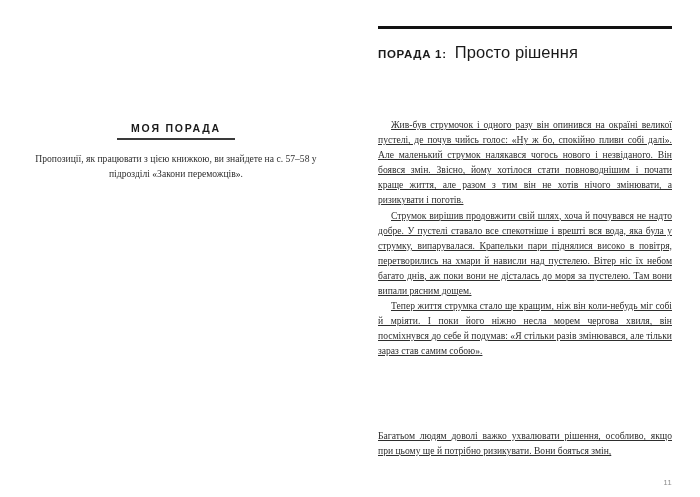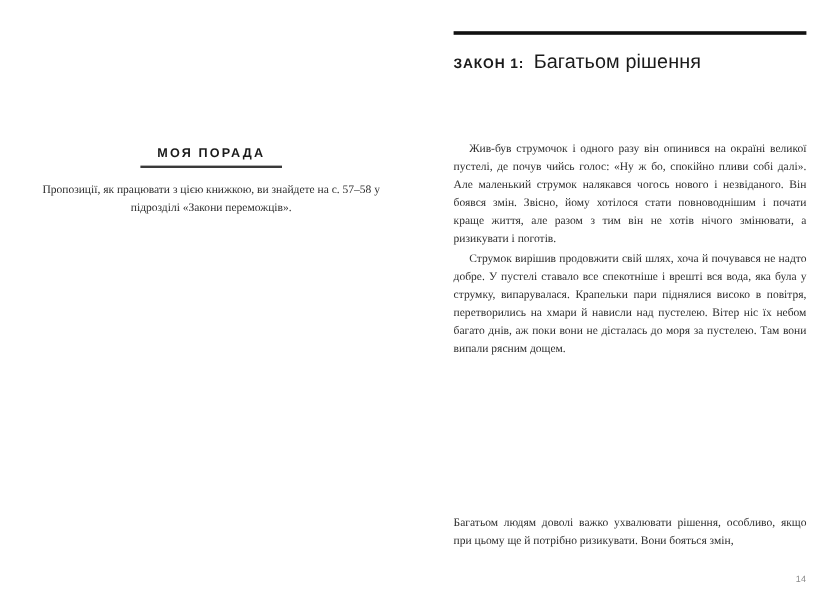--- a/index.html
+++ b/index.html
@@ -72,20 +72,21 @@
   }
 
   p.body {
     margin: 0;
     font-size: 9.6px;
     line-height: 15.1px;
     text-align: justify;
     text-indent: 13px;
     color: #2e2e2e;
     hyphens: auto;
+    text-decoration: underline;
     -webkit-hyphens: auto;
   }
   p.body.noindent {
     text-indent: 0;
   }
 
   
   .advice {
     position: absolute;
     left: 18px;
@@ -128,37 +129,38 @@
   }
 </style>
 </head>
 <body>
 
 <div class="page">
 
   <div class="main-col">
     <div class="chapter-rule"></div>
     <div class="chapter-head">
-      <span class="chapter-label">ЗАКОН 1:</span>
-      <span class="chapter-title">Багатьом рішення</span>
+      <span class="chapter-label">ПОРАДА 1:</span>
+      <span class="chapter-title">Просто рішення</span>
     </div>
   </div>
 
   <div class="advice">
     <div>
       <span class="advice-title">МОЯ ПОРАДА</span>
     </div>
     <div class="advice-underline"></div>
     <p class="advice-text">Пропозиції, як працювати з цією книжкою, ви знайдете на с. 57–58 у підрозділі «Закони переможців».</p>
   </div>
 
   <div class="body-block">
     <p class="body">Жив-був струмочок і одного разу він опинився на окраїні великої пустелі, де почув чийсь голос: «Ну ж бо, спокійно пливи собі далі». Але маленький струмок налякався чогось нового і незвіданого. Він боявся змін. Звісно, йому хотілося стати повноводнішим і почати краще життя, але разом з тим він не хотів нічого змінювати, а ризикувати і поготів.</p>
     <p class="body">Струмок вирішив продовжити свій шлях, хоча й почувався не надто добре. У пустелі ставало все спекотніше і врешті вся вода, яка була у струмку, випарувалася. Крапельки пари піднялися високо в повітря, перетворились на хмари й нависли над пустелею. Вітер ніс їх небом багато днів, аж поки вони не дісталась до моря за пустелею. Там вони випали рясним дощем.</p>
+    <p class="body">Тепер життя струмка стало ще кращим, ніж він коли-небудь міг собі й мріяти. І поки його ніжно несла морем чергова хвиля, він посміхнувся до себе й подумав: «Я стільки разів змінювався, але тільки зараз став самим собою».</p>
   </div>
 
   <div class="body-block second">
     <p class="body noindent">Багатьом людям доволі важко ухвалювати рішення, особливо, якщо при цьому ще й потрібно ризикувати. Вони бояться змін,</p>
   </div>
 
-  <div class="folio">14</div>
+  <div class="folio">11</div>
 
 </div>
 
 </body></html>

